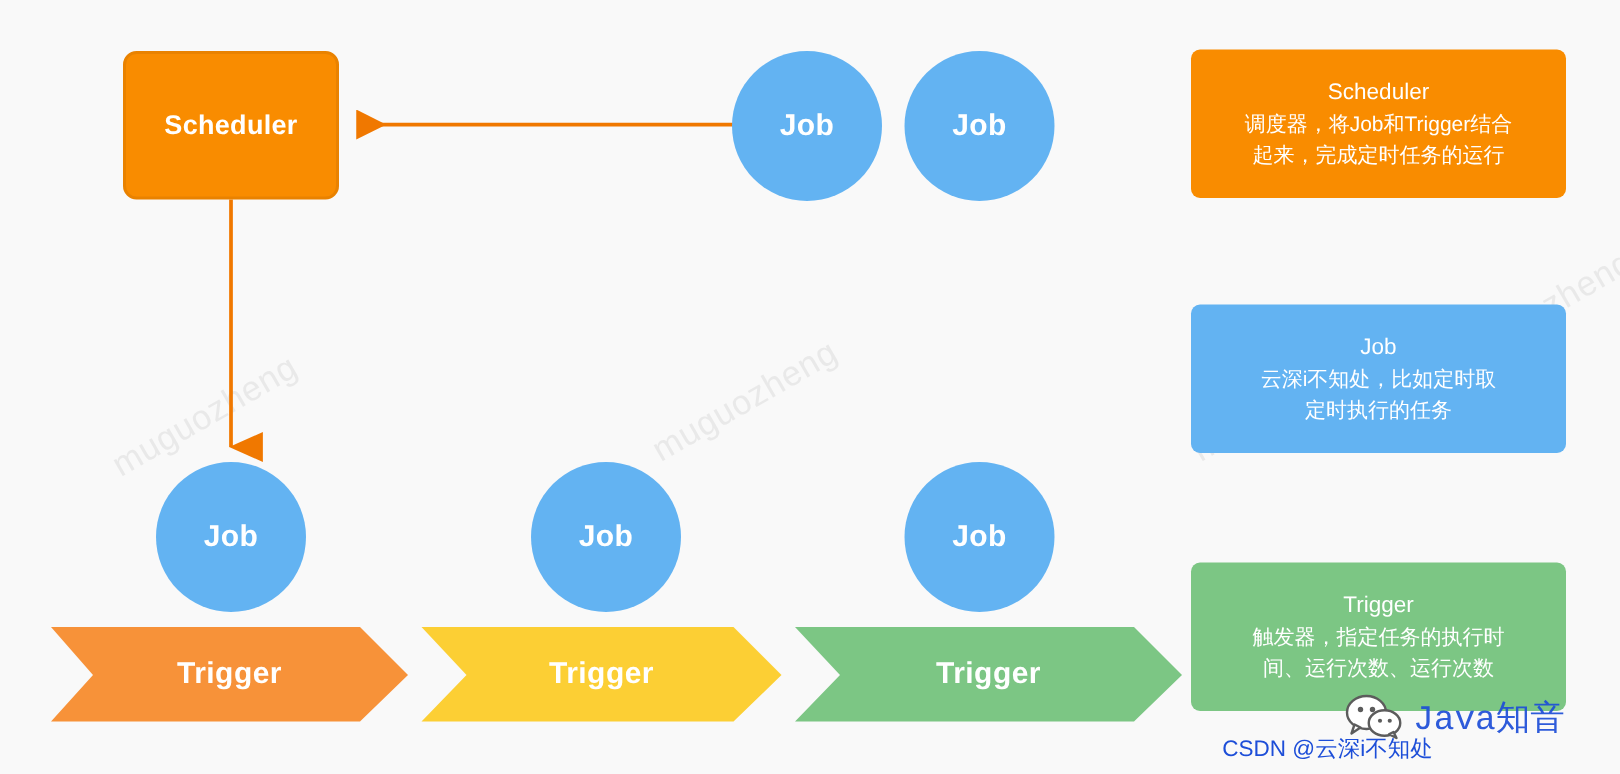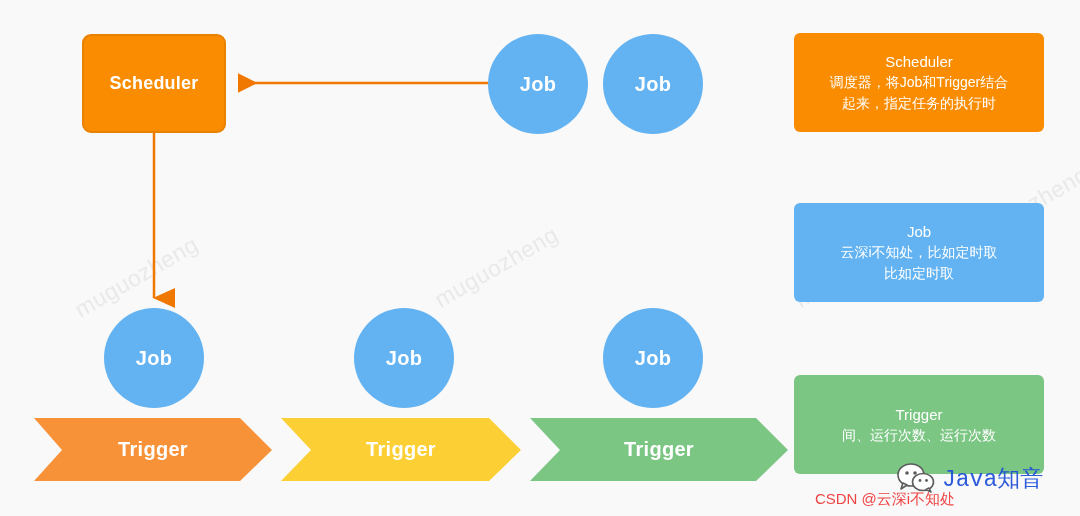--- a/index.html
+++ b/index.html
@@ -154,21 +154,21 @@
     font-family: Liberation Mono, monospace;
     opacity: 0.92;
   }
   .csdn-footer {
     position: absolute;
     left: 0;
     right: 0;
     top: 490px;
     text-align: center;
     z-index: 6;
-    color: #ef4444;
+    color: #1d4ed8;
     font-size: 15px;
   }
   .csdn-inner { padding-left: 690px; }
 </style>
 </head>
 <body>
 
 <div id="canvas">
 
   <div class="wm-layer">
@@ -223,31 +223,32 @@
   <div class="job-circle" style="left:354px; top:308px;">
     <span>Job</span>
   </div>
   <div class="job-circle" style="left:603px; top:308px;">
     <span>Job</span>
   </div>
 
   <div class="legend-card legend-scheduler">
     <div class="lg-title">Scheduler</div>
     <div class="lg-body">调度器，将Job和Trigger结合</div>
-    <div class="lg-body">起来，指定任务的执行时</div>
+    <div class="lg-body">起来，完成定时任务的运行</div>
   </div>
 
   <div class="legend-card legend-job">
     <div class="lg-title">Job</div>
     <div class="lg-body">云深i不知处，比如定时取</div>
-    <div class="lg-body">比如定时取</div>
+    <div class="lg-body">定时执行的任务</div>
   </div>
 
   <div class="legend-card legend-trigger">
     <div class="lg-title">Trigger</div>
+    <div class="lg-body">触发器，指定任务的执行时</div>
     <div class="lg-body">间、运行次数、运行次数</div>
   </div>
 
   <div class="brand">
     <svg width="40" height="32" viewBox="0 0 40 32">
       <ellipse cx="15" cy="13" rx="13" ry="11" fill="#ffffff" stroke="#5c5c5c" stroke-width="1.6"></ellipse>
       <path d="M7,21 L5,27 L11,23 z" fill="#ffffff" stroke="#5c5c5c" stroke-width="1.6" stroke-linejoin="round"></path>
       <circle cx="11" cy="11" r="1.8" fill="#5c5c5c"></circle>
       <circle cx="19" cy="11" r="1.8" fill="#5c5c5c"></circle>
       <ellipse cx="27" cy="20" rx="10.5" ry="8.5" fill="#ffffff" stroke="#5c5c5c" stroke-width="1.6"></ellipse>

